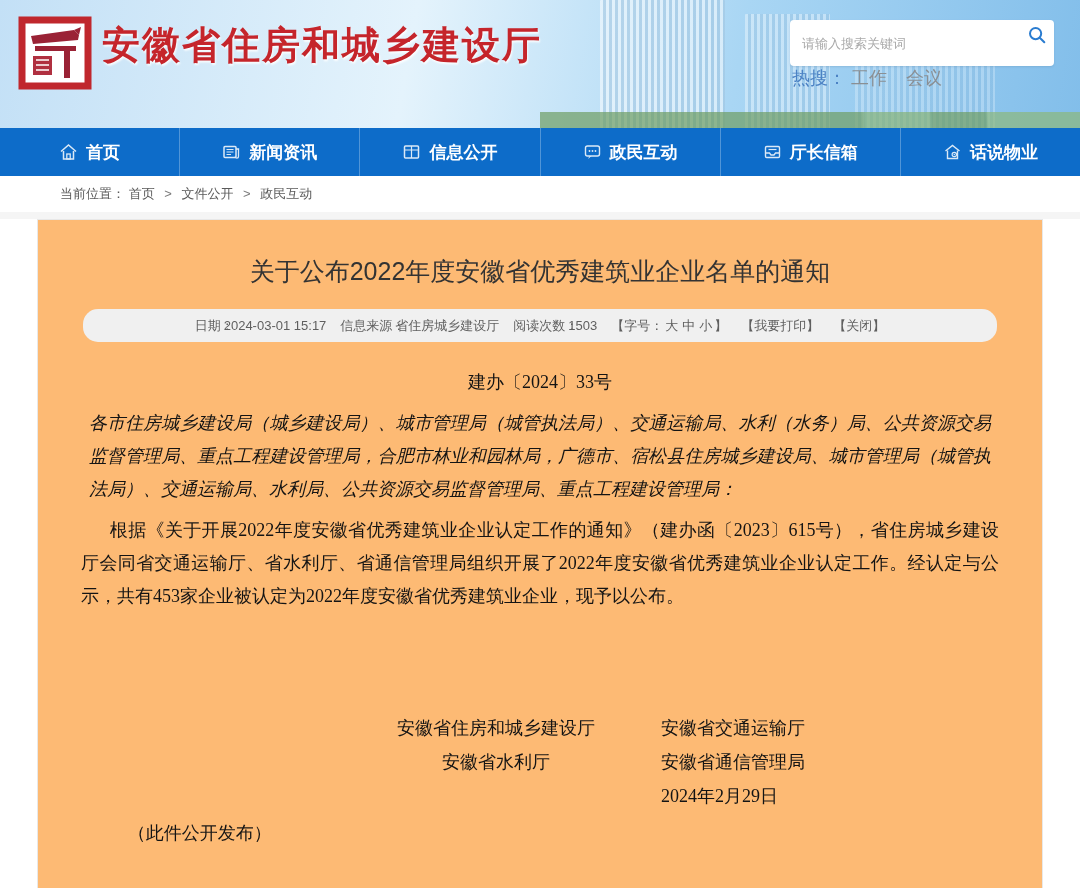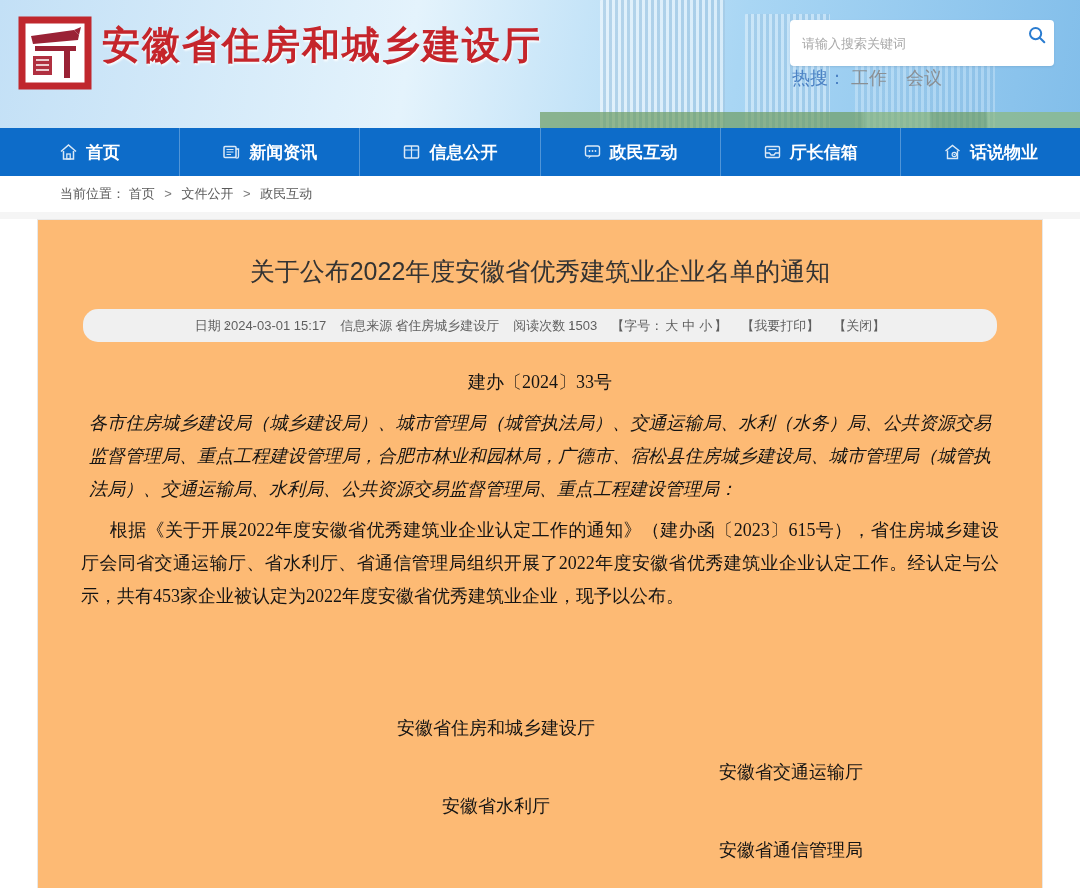--- a/index.html
+++ b/index.html
@@ -67,21 +67,21 @@
   
   .doc-body { padding:24px 43px 0; font-family:"Liberation Serif","DejaVu Serif",serif;
     font-size:18px; line-height:33px; color:#141414; }
   .doc-number { text-align:center; }
   .para-addressees { text-align:justify; margin:8px;font-style:italic; }
   .para-main { text-align:justify; text-indent:1.6em; margin:0; }
   .para-attachment { text-indent:2.7em; margin:33px 0 0 0; }
   .sig-block { margin-top:98px; margin-left:250px; width:590px; line-height:34px; }
   .sig-row { display:flex; }
   .sig-left { width:330px; text-align:center; }
-  .sig-right { width:260px; text-align:center;margin-top:44px; }
+  .sig-right { width:260px; text-align:left; }
   .footnote { margin-top:4px; text-indent:2.6em; }
 </style>
 </head>
 <body>
 
 <div class="banner">
   <div class="tower tower1"></div>
   <div class="tower tower2"></div>
   <div class="tower tower3"></div>
   <div class="trees"></div>

